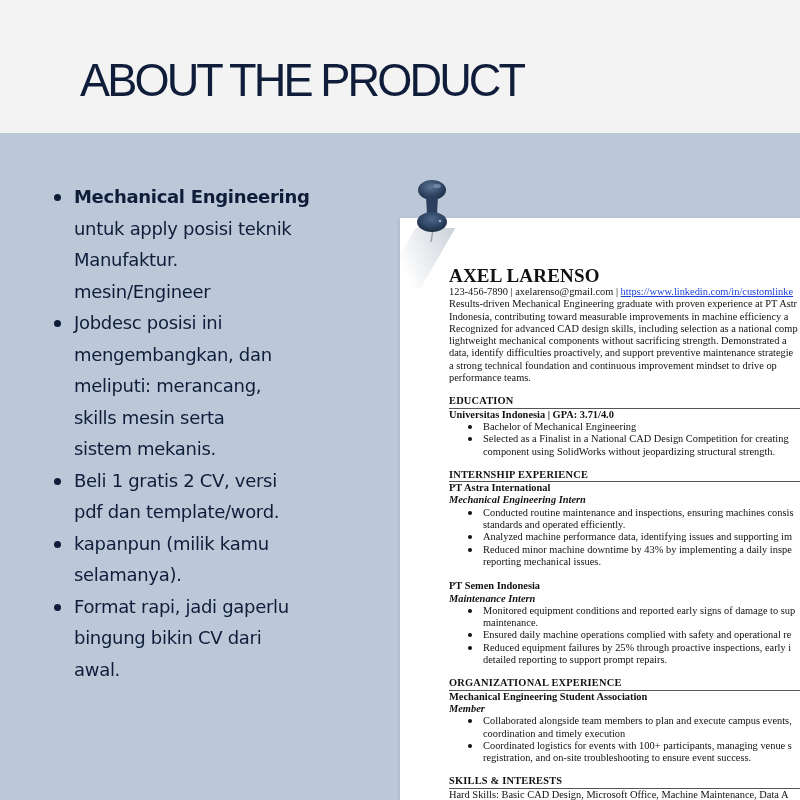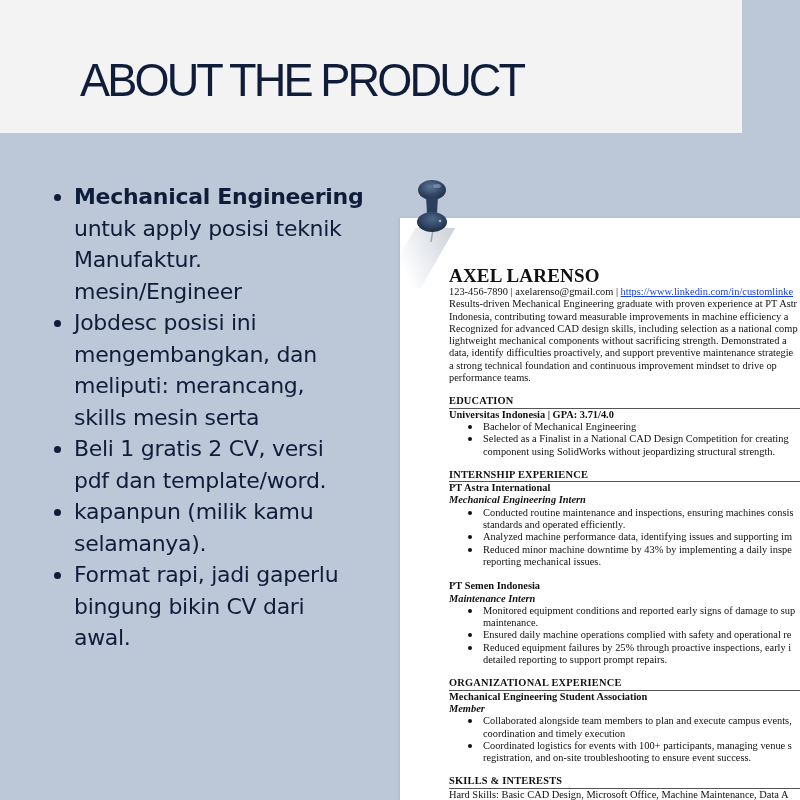--- a/index.html
+++ b/index.html
@@ -4,21 +4,21 @@
   <style>
     * { margin: 0; padding: 0; box-sizing: border-box; }
     html, body { width: 800px; height: 800px; overflow: hidden; }
     body {
       position: relative;
       background: #bcc7d7;
       font-family: "Liberation Sans", sans-serif;
       color: #0f1d3a;
     }
     .header {
-      position: absolute; left: 0; top: 0; width: 742px; height: 133px;
+      position: absolute; left: 0; top: 0; width: 800px; height: 133px;
       background: #f3f3f3;
     }
     .header-title {
       position: absolute; left: 80px; top: 55px;
       font-family: "Liberation Sans", sans-serif;
       font-size: 47px; line-height: 50px;
       letter-spacing: -3px;
       color: #0f1d3a;
       font-weight: 400;
       transform: scaleX(0.96);
@@ -26,21 +26,21 @@
       white-space: nowrap;
     }
     .bullets {
       position: absolute; left: 52px; top: 181px; width: 330px;
       list-style: none;
     }
     .bullets li {
       position: relative;
       padding-left: 22px;
       font-family: "DejaVu Sans", sans-serif;
-      font-size: 22px;
+      font-size: 18px;
       line-height: 31.5px;
       color: #0f1d3a;
       letter-spacing: -0.3px;
     }
     .bullets li .dot {
       position: absolute; left: 2px; top: 13px;
       width: 7px; height: 7px; border-radius: 50%;
       background: #0f1d3a;
     }
     .bullets li .strong { font-weight: bold; }
@@ -111,20 +111,21 @@
     <div>untuk apply posisi teknik</div>
     <div>Manufaktur.</div>
     <div>mesin/Engineer</div>
   </li>
   <li>
     <span class="dot"></span>
     <div>Jobdesc posisi ini</div>
     <div>mengembangkan, dan</div>
     <div>meliputi: merancang,</div>
     <div>skills mesin serta</div>
+    <div>sistem mekanis.</div>
   </li>
   <li>
     <span class="dot"></span>
     <div>Beli 1 gratis 2 CV, versi</div>
     <div>pdf dan template/word.</div>
   </li>
   <li>
     <span class="dot"></span>
     <div>kapanpun (milik kamu</div>
     <div>selamanya).</div>

